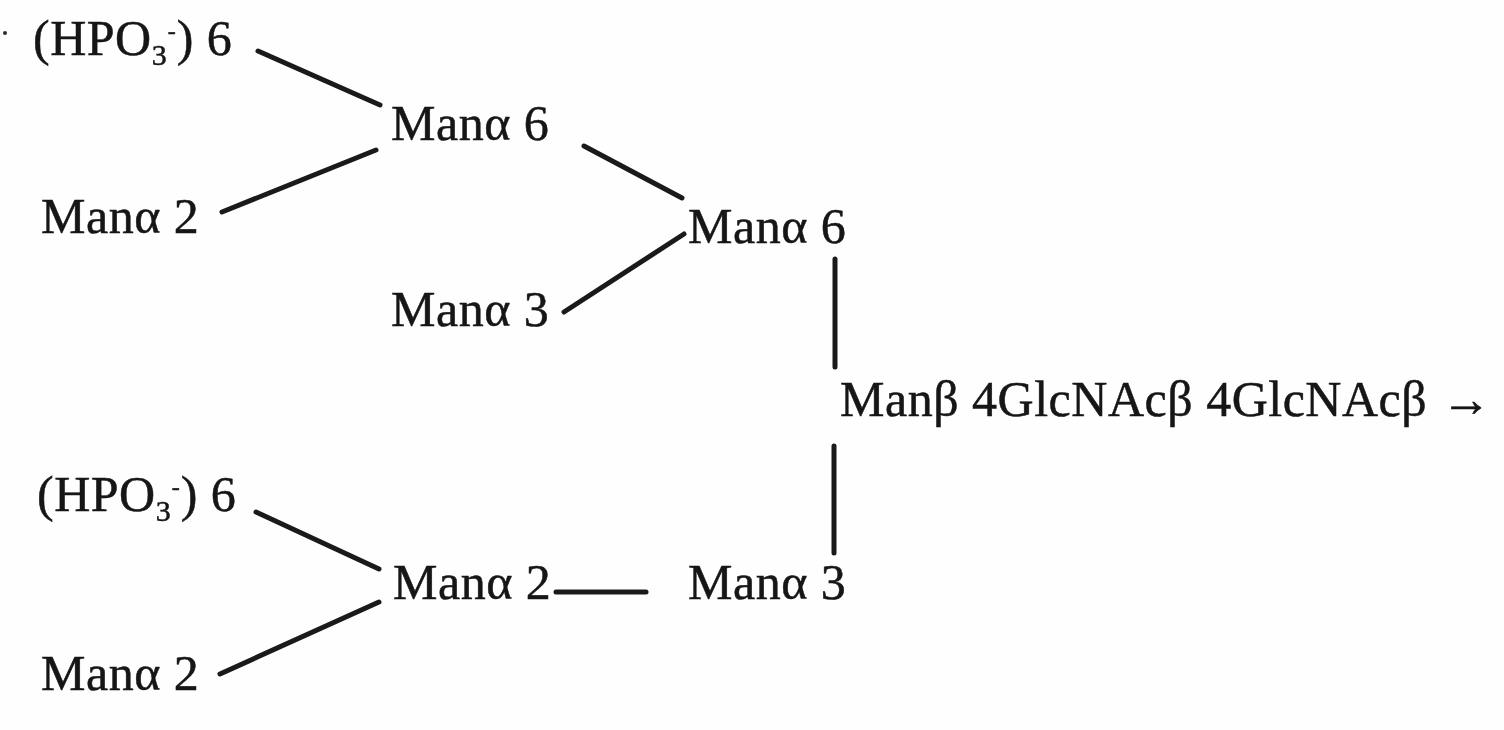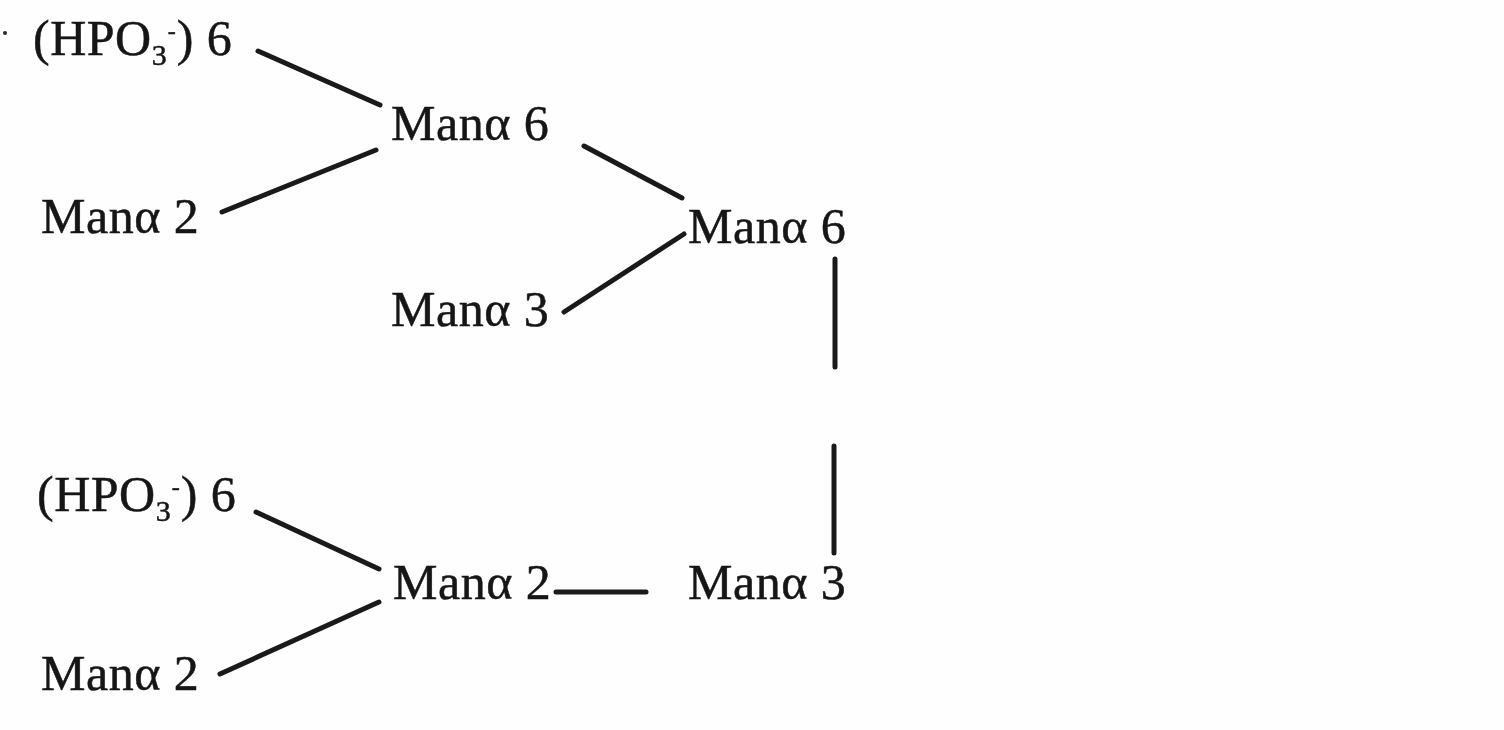--- a/index.html
+++ b/index.html
@@ -96,20 +96,23 @@
   </div>
 
   <div class="node" id="n-mana6-mid">
     <span>Manα 6</span>
   </div>
 
   <div class="node" id="n-mana3-upper">
     <span>Manα 3</span>
   </div>
 
+  <div class="node" id="n-core">
+    <span>Manβ 4GlcNAcβ 4GlcNAcβ</span><span class="arrow">→</span>
+  </div>
 
   <div class="node" id="n-hpo3-bottom">
     <span>(HPO</span><span class="ss-sub">3</span><span class="ss-sup">-</span><span>) 6</span>
   </div>
 
   <div class="node" id="n-mana2-bottom">
     <span>Manα 2</span>
   </div>
 
   <div class="node" id="n-mana2-mid">

